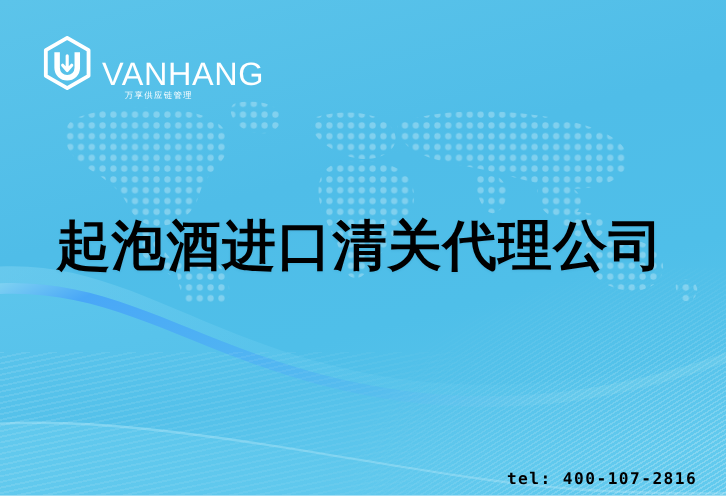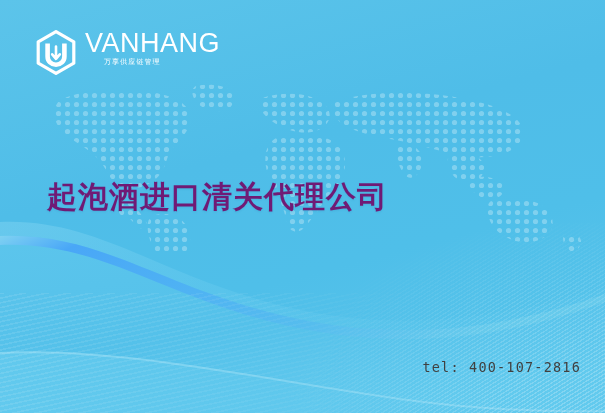--- a/index.html
+++ b/index.html
@@ -77,21 +77,21 @@
     mask-image: linear-gradient(to right, #000 0%, rgba(0,0,0,.5) 65%, rgba(0,0,0,0) 100%);
     pointer-events: none;
   }
 
   
   .logo {
     position: absolute;
     left: 35px;
     top: 30px;
     display: flex;
-    align-items: flex-start;
+    align-items: flex-end;
     gap: 8px;
   }
   .logo-mark { display: block; }
   .wordmark {
     position: relative;
     display: block;
     line-height: 1;
   }
   .wordmark-text {
     display: block;
@@ -110,39 +110,39 @@
     color: #ffffff;
     white-space: nowrap;
     font-family: Liberation Mono, monospace;
   }
 
   
   .headline {
     position: absolute;
     left: 47px;
     top: 181px;
-    font-size: 30px;
+    font-size: 45px;
     line-height: 1.05;
     font-weight: 700;
-    color: #701a75;
+    color: #000000;
     letter-spacing: 1px;
     white-space: nowrap;
     font-family: "DejaVu Sans", "Liberation Sans", sans-serif;
     text-shadow: 0 1px 2px rgba(40,120,170,0.18);
   }
 
   
   .phone {
     position: absolute;
     right: 24px;
-    bottom: 38px;
+    bottom: 6px;
     font-size: 13.5px;
     letter-spacing: 1.2px;
-    color: #404040;
-    font-weight: 400;
+    color: #000000;
+    font-weight: 700;
     font-family: "DejaVu Sans Mono", "Liberation Mono", monospace;
   }
 </style>
 </head>
 <body>
 
 <div id="banner">
 
   <div class="bg-base"></div>
 

